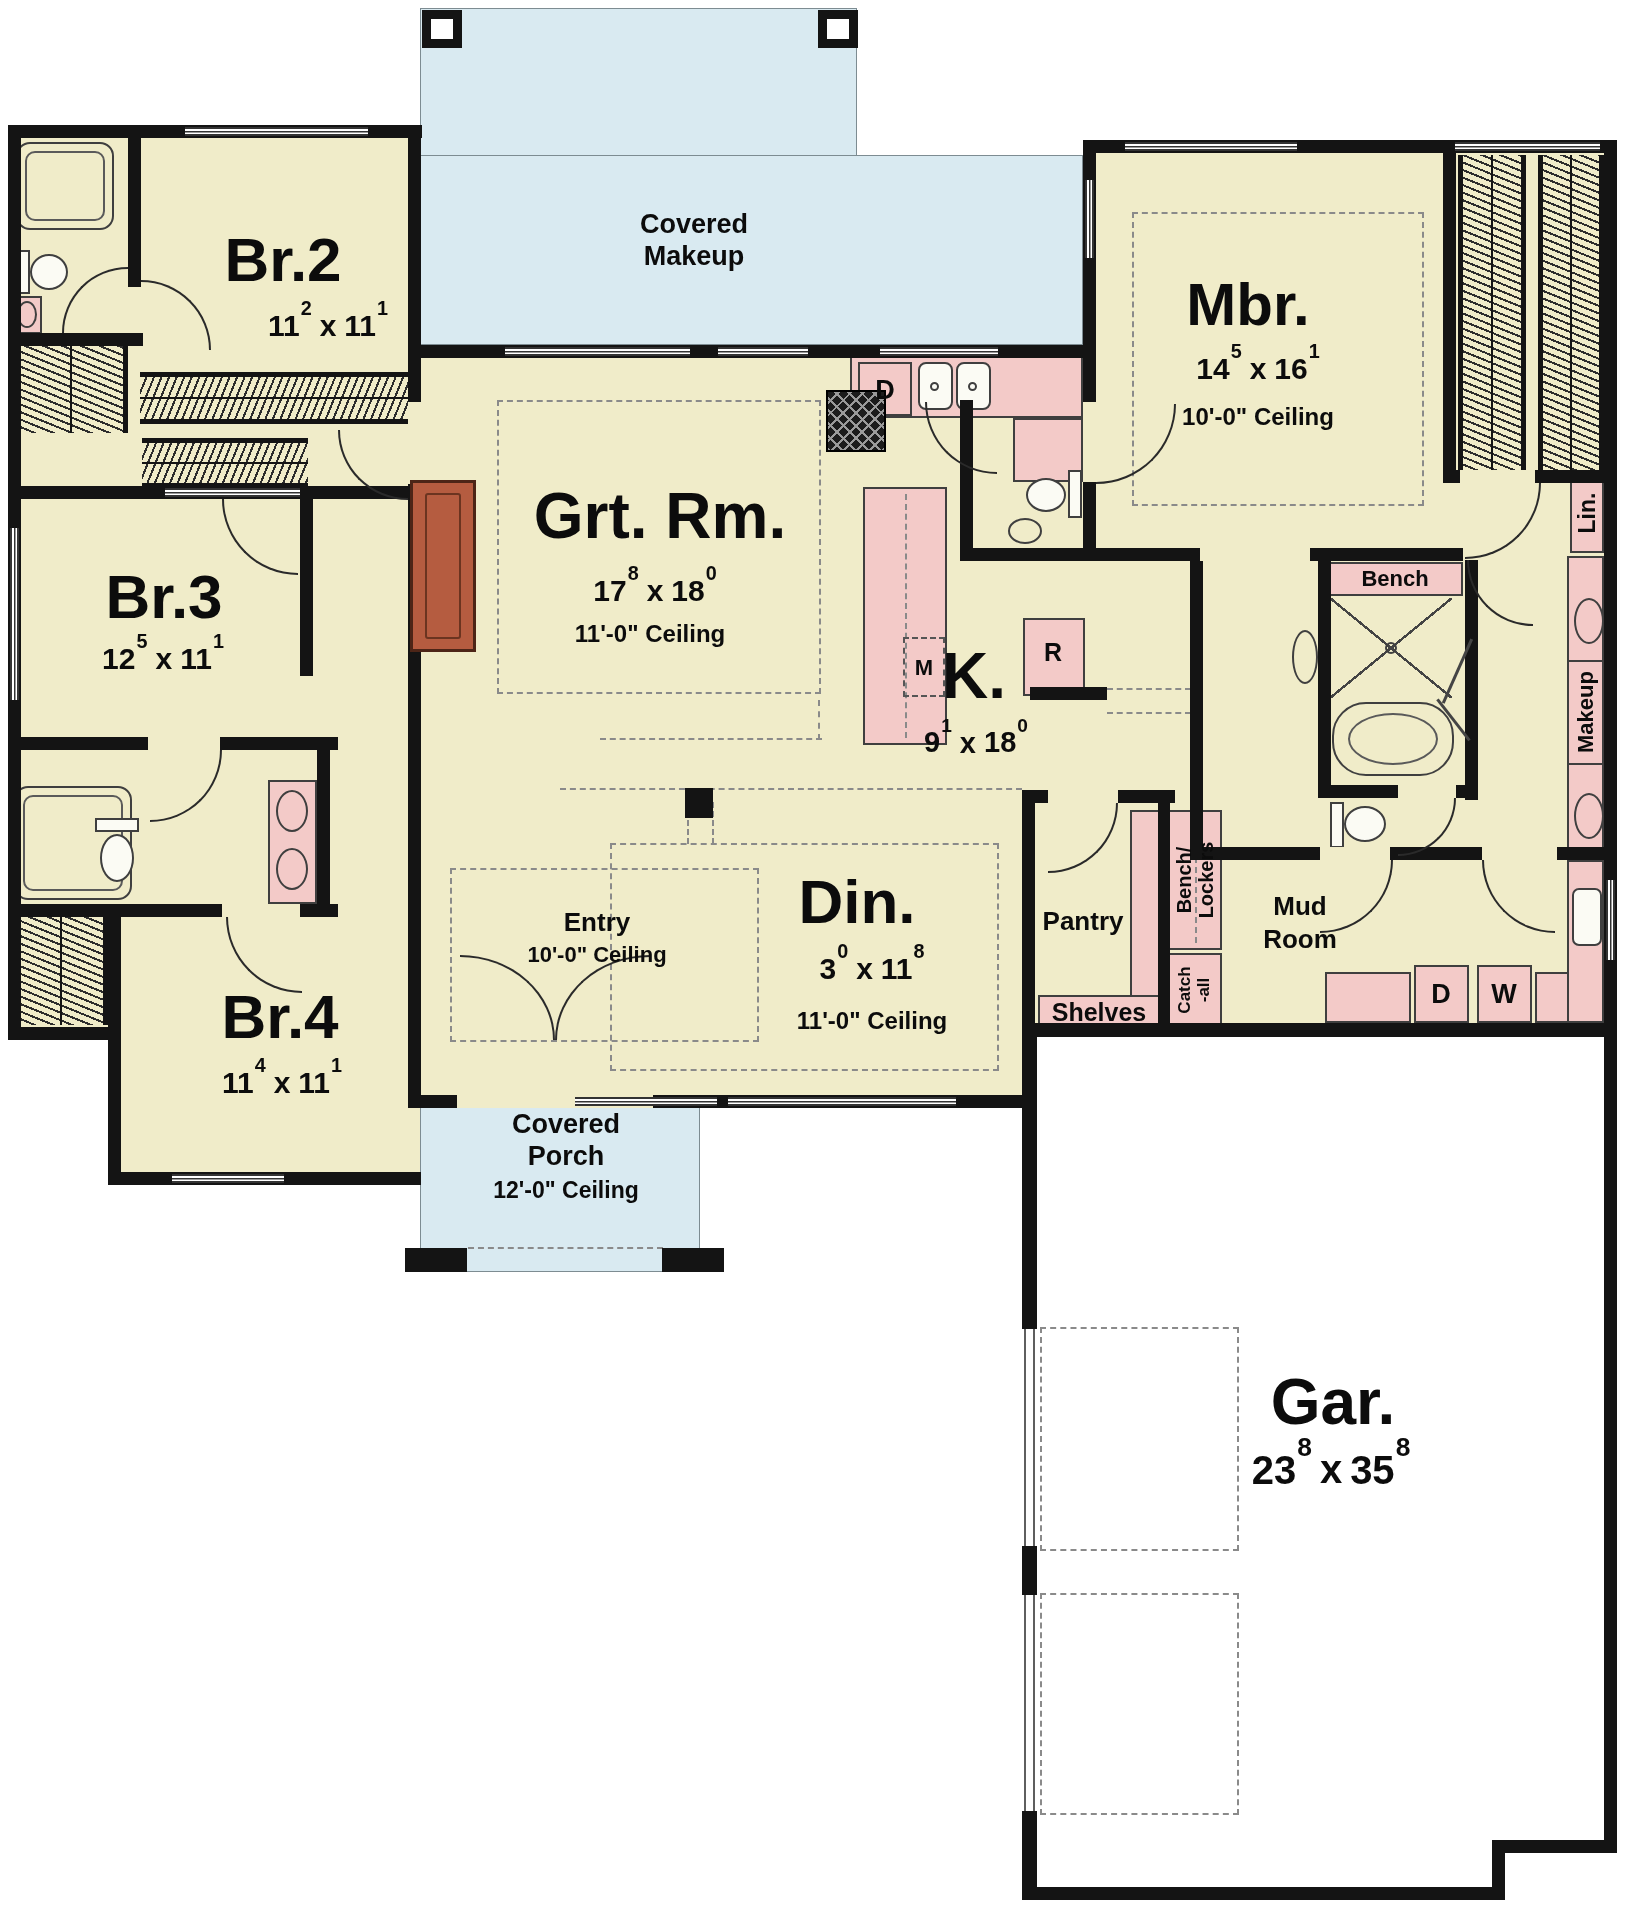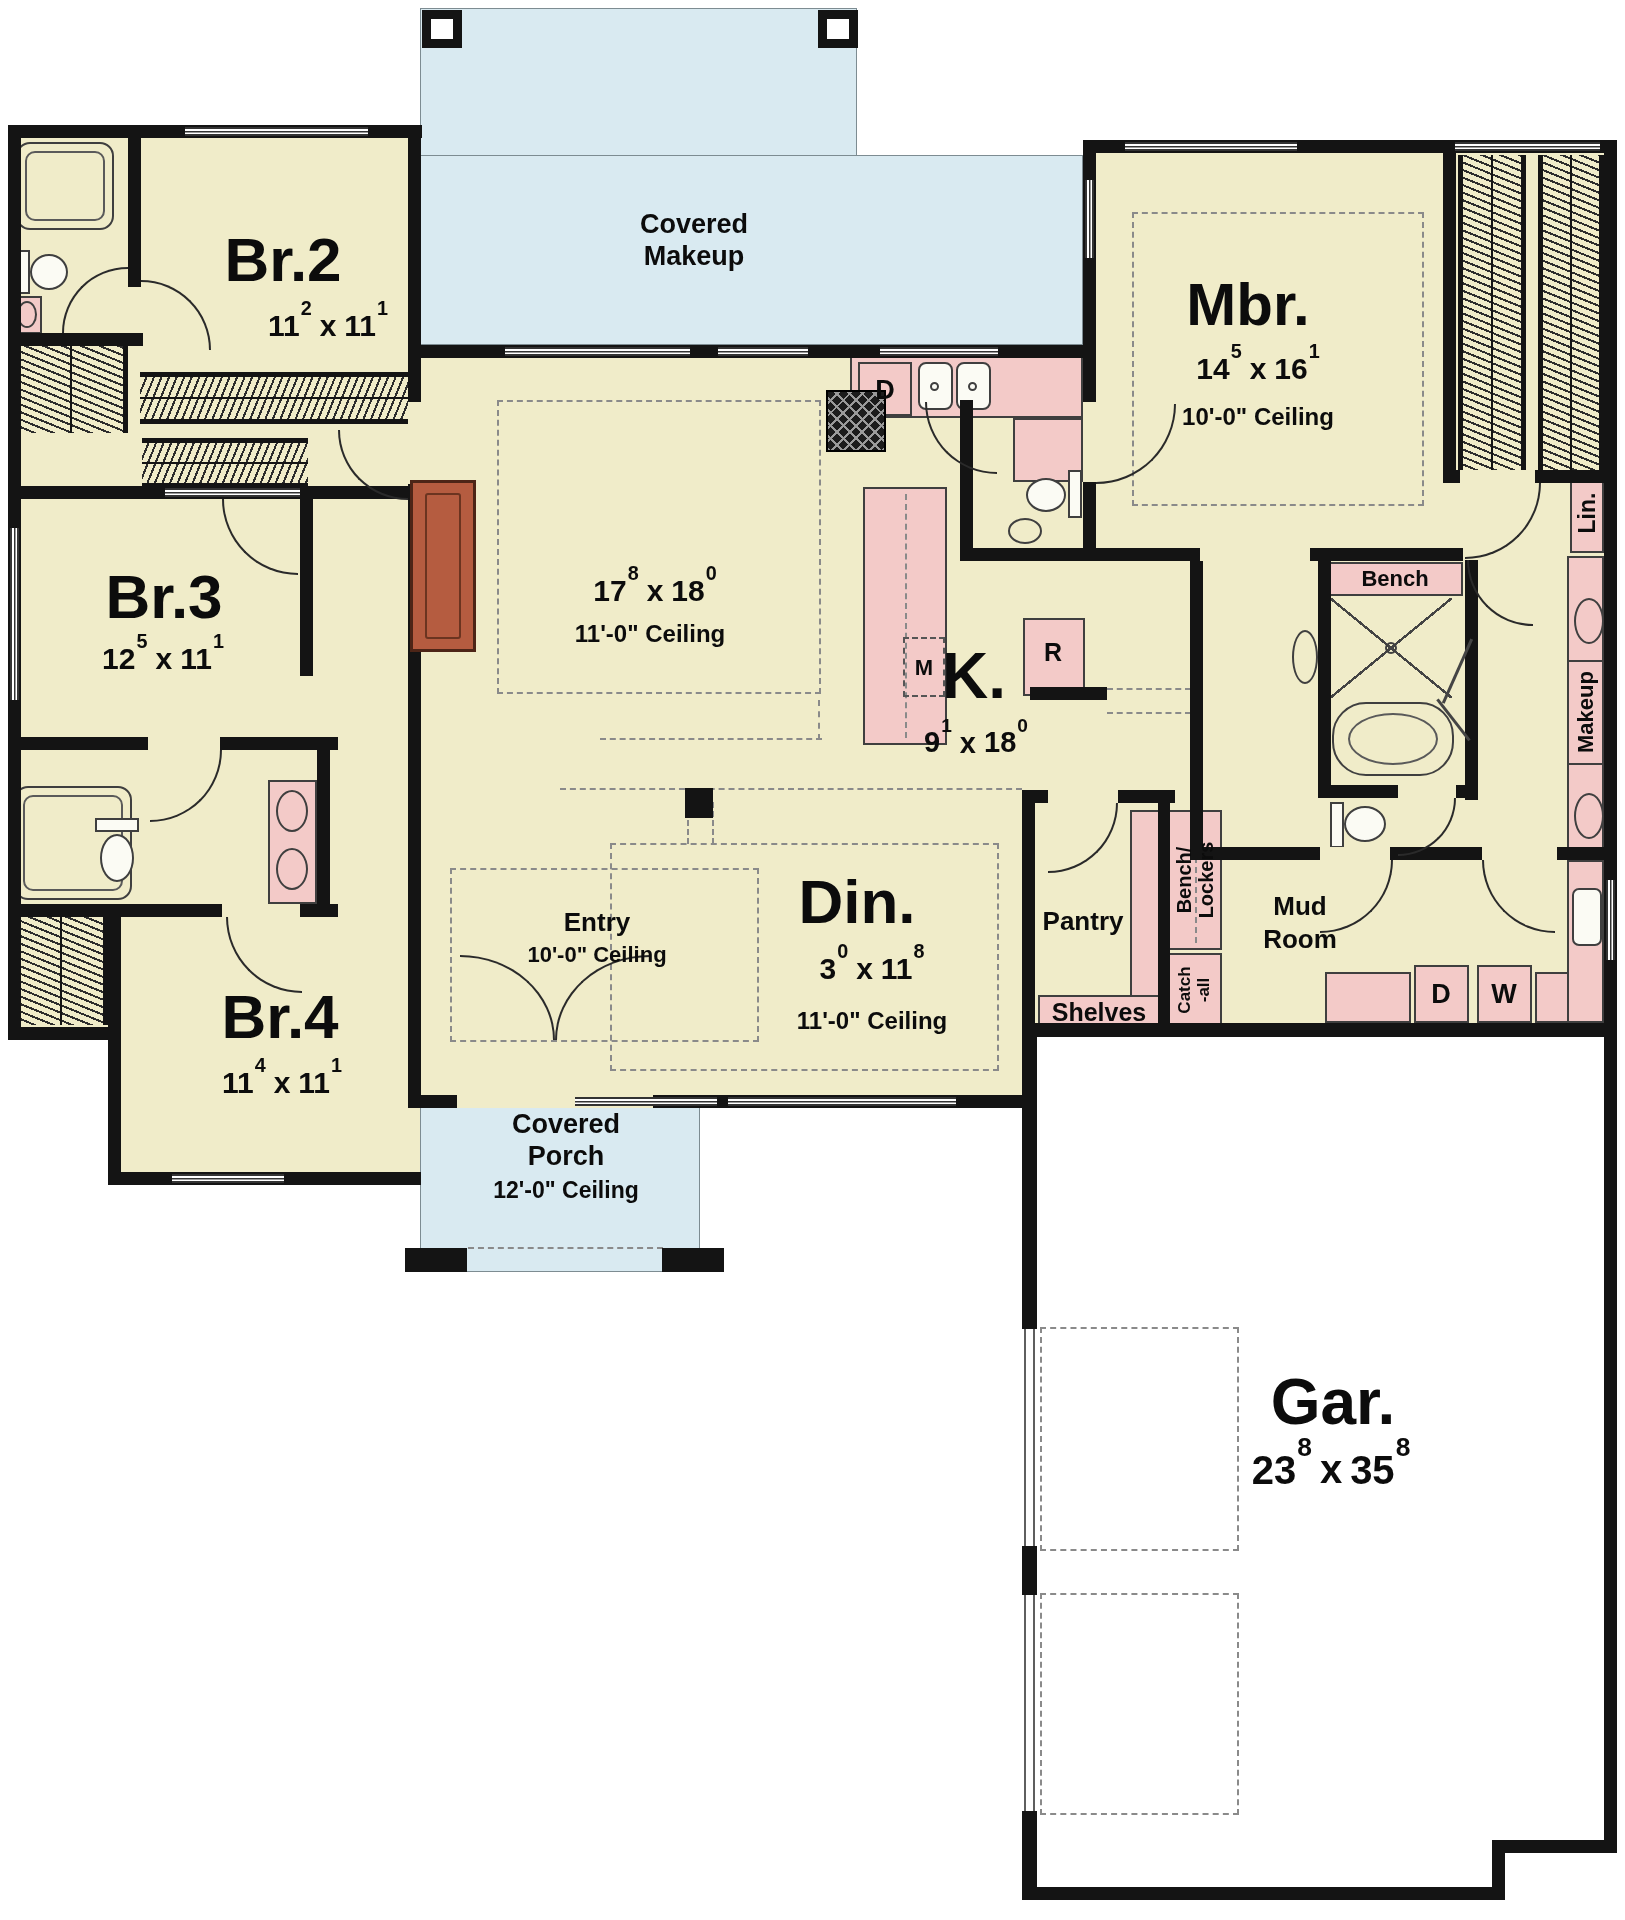--- a/index.html
+++ b/index.html
@@ -252,20 +252,21 @@
 
   <div class="cl" style="left:283px;top:259px;font-size:62px;">Br.2</div>
   <div class="cl dim" style="left:280px;top:325px;font-size:30px;margin-left:48px;"><span>11</span><sup>2</sup><span class="xsep">x</span><span>11</span><sup>1</sup></div>
 
   <div class="cl" style="left:164px;top:596px;font-size:62px;">Br.3</div>
   <div class="cl dim" style="left:163px;top:658px;font-size:30px;"><span>12</span><sup>5</sup><span class="xsep">x</span><span>11</span><sup>1</sup></div>
 
   <div class="cl" style="left:280px;top:1016px;font-size:62px;">Br.4</div>
   <div class="cl dim" style="left:282px;top:1082px;font-size:30px;"><span>11</span><sup>4</sup><span class="xsep">x</span><span>11</span><sup>1</sup></div>
 
+  <div class="cl" style="left:660px;top:516px;font-size:64px;">Grt. Rm.</div>
   <div class="cl dim" style="left:655px;top:590px;font-size:30px;"><span>17</span><sup>8</sup><span class="xsep">x</span><span>18</span><sup>0</sup></div>
   <div class="cl" style="left:650px;top:634px;font-size:24px;">11'-0" Ceiling</div>
 
   <div class="cl" style="left:974px;top:676px;font-size:64px;">K.</div>
   <div class="cl dim" style="left:976px;top:742px;font-size:29px;"><span>9</span><sup>1</sup><span class="xsep">x</span><span>18</span><sup>0</sup></div>
 
   <div class="cl" style="left:1248px;top:304px;font-size:60px;">Mbr.</div>
   <div class="cl dim" style="left:1258px;top:368px;font-size:30px;"><span>14</span><sup>5</sup><span class="xsep">x</span><span>16</span><sup>1</sup></div>
   <div class="cl" style="left:1258px;top:417px;font-size:24px;">10'-0" Ceiling</div>
 

